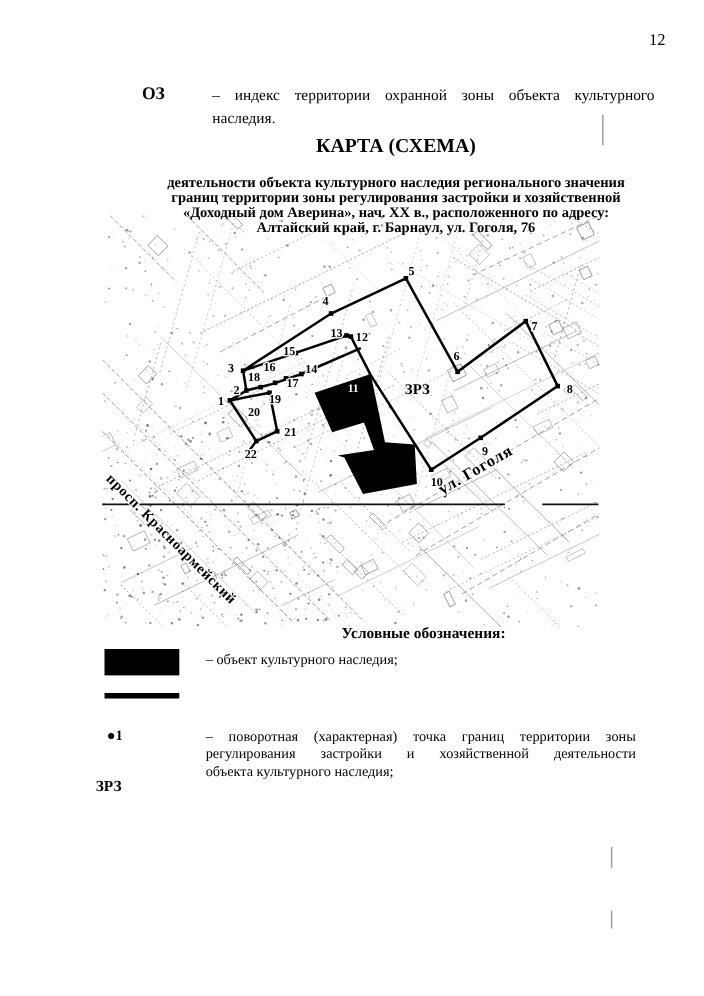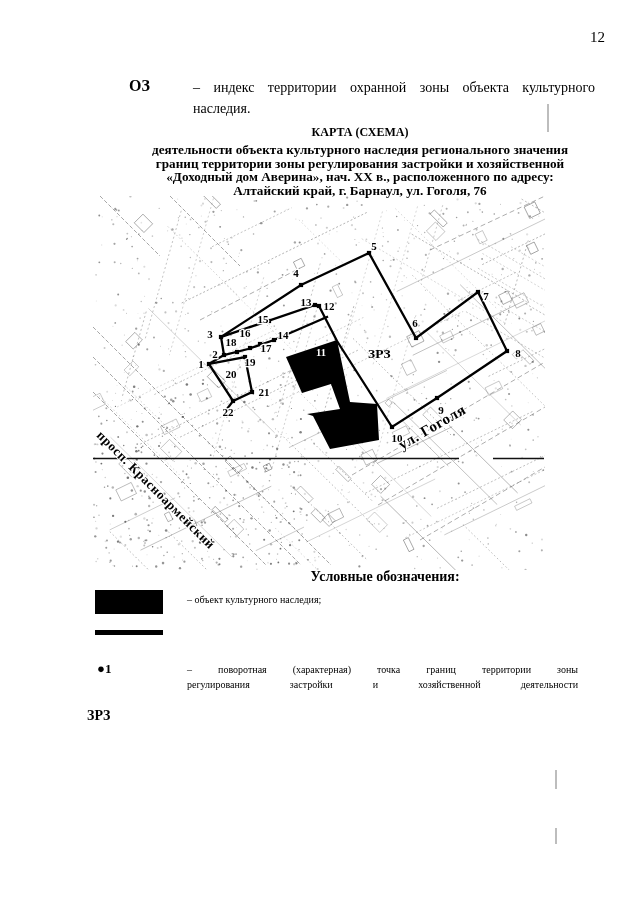--- a/index.html
+++ b/index.html
@@ -6,23 +6,23 @@
   .page{position:relative;width:640px;height:905px;background:#fff;color:#000;
         font-family:"Liberation Serif","DejaVu Serif",serif;overflow:hidden;}
   .abs{position:absolute;}
   #map-svg{position:absolute;left:0;top:0;width:640px;height:905px;pointer-events:none;}
   .page-number{left:590px;top:29px;font-size:15px;}
   .def-term{left:129px;top:77px;font-size:16px;font-weight:bold;}
   .def-text{left:193px;top:77px;width:402px;font-size:14px;line-height:21px;}
   .jline{text-align:justify;text-align-last:justify;}
   .title-block{left:125px;top:126px;width:470px;text-align:center;font-weight:bold;
                font-size:13.2px;line-height:13.4px;}
-  .title-block .t0{margin-bottom:4px;font-size:12px;}
+  .title-block .t0{margin-bottom:20px;font-size:18px;}
   .legend-heading{left:187px;top:569px;width:396px;text-align:center;font-weight:bold;font-size:14px;}
-  .ltext{left:187px;width:391px;font-size:10px;line-height:15.4px;}
+  .ltext{left:187px;width:391px;font-size:13px;line-height:15.4px;}
   .lt1{top:592px;} .lt2{top:624px;} .lt3{top:662px;} .lt4{top:709px;}
   .sym-rect{left:95px;top:590px;width:68px;height:24px;background:#000;}
   .sym-line{left:95px;top:630px;width:68px;height:4.5px;background:#000;}
   .sym-point{left:97px;top:661px;font-size:13.2px;font-weight:bold;}
   .sym-zrz{left:87px;top:708px;font-size:14px;font-weight:bold;}
 </style>
 </head>
 <body>
 
 <div class="page">
@@ -1331,17 +1331,18 @@
   <div class="abs ltext lt1">
     <div>– объект культурного наследия;</div>
   </div>
 
   <div class="abs sym-line"></div>
 
   <div class="abs sym-point">●1</div>
   <div class="abs ltext lt3">
     <div class="jline">– поворотная (характерная) точка границ территории зоны</div>
     <div class="jline">регулирования застройки и хозяйственной деятельности</div>
+    <div>объекта культурного наследия;</div>
   </div>
 
   <div class="abs sym-zrz">ЗРЗ</div>
 
 </div>
 
 </body></html>

